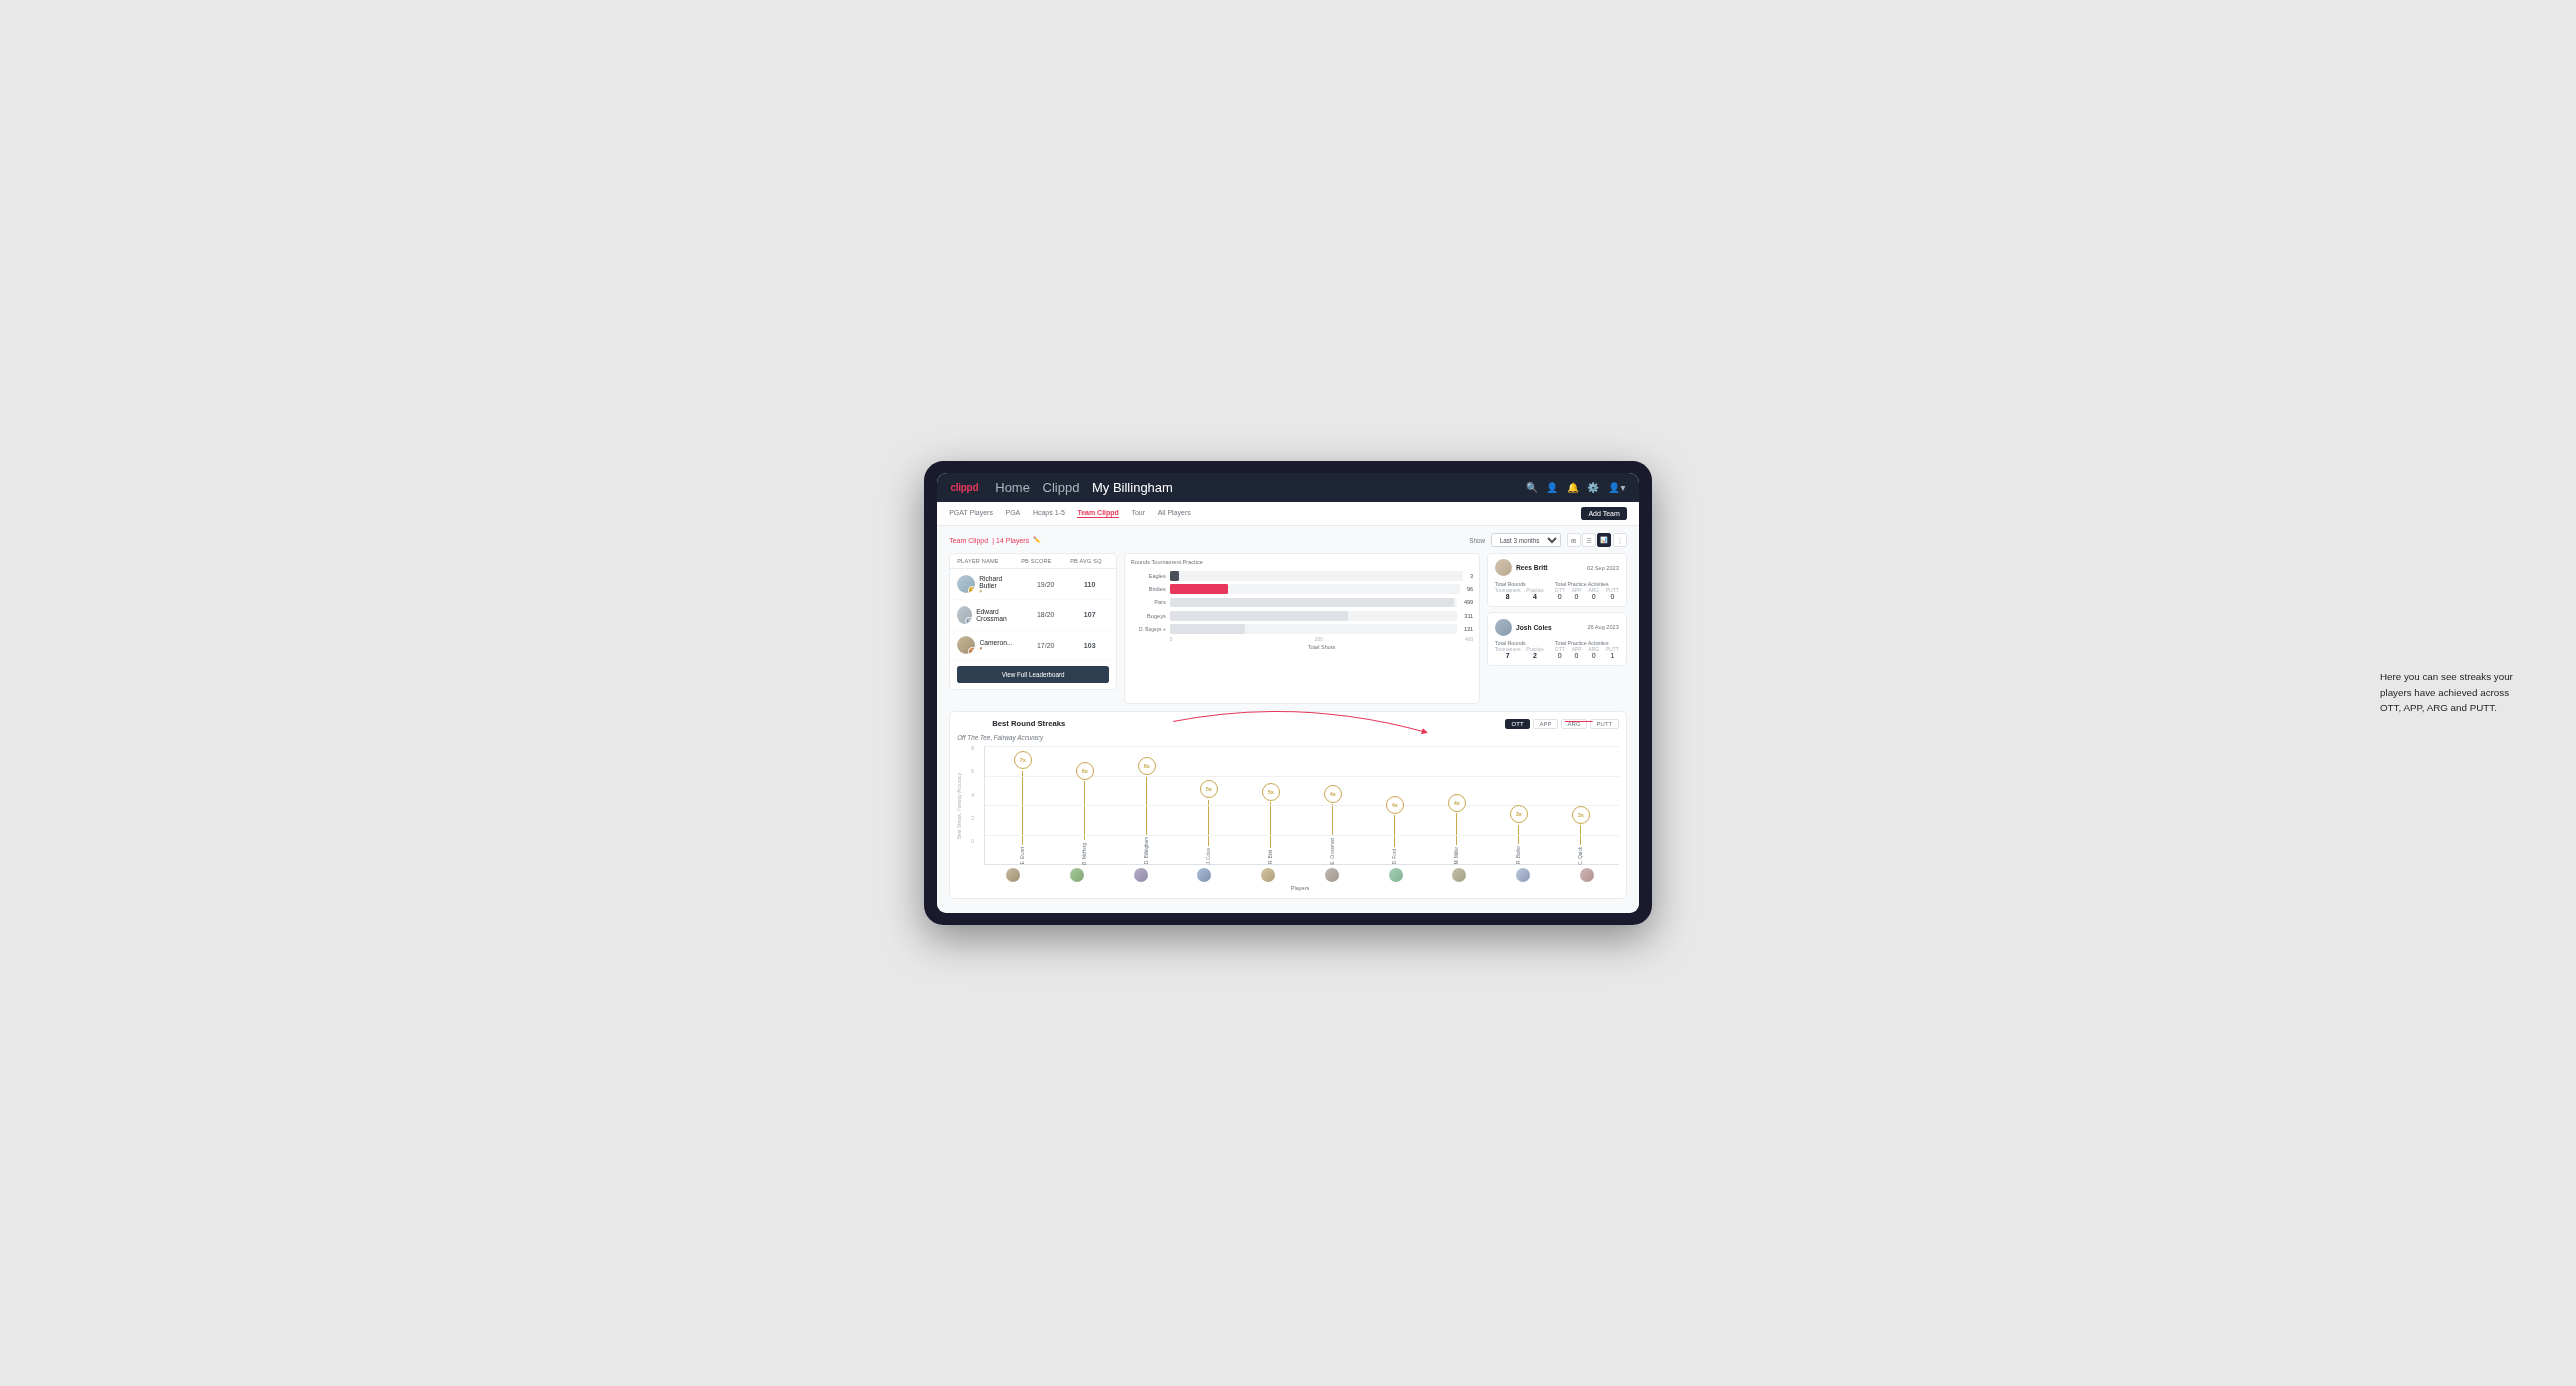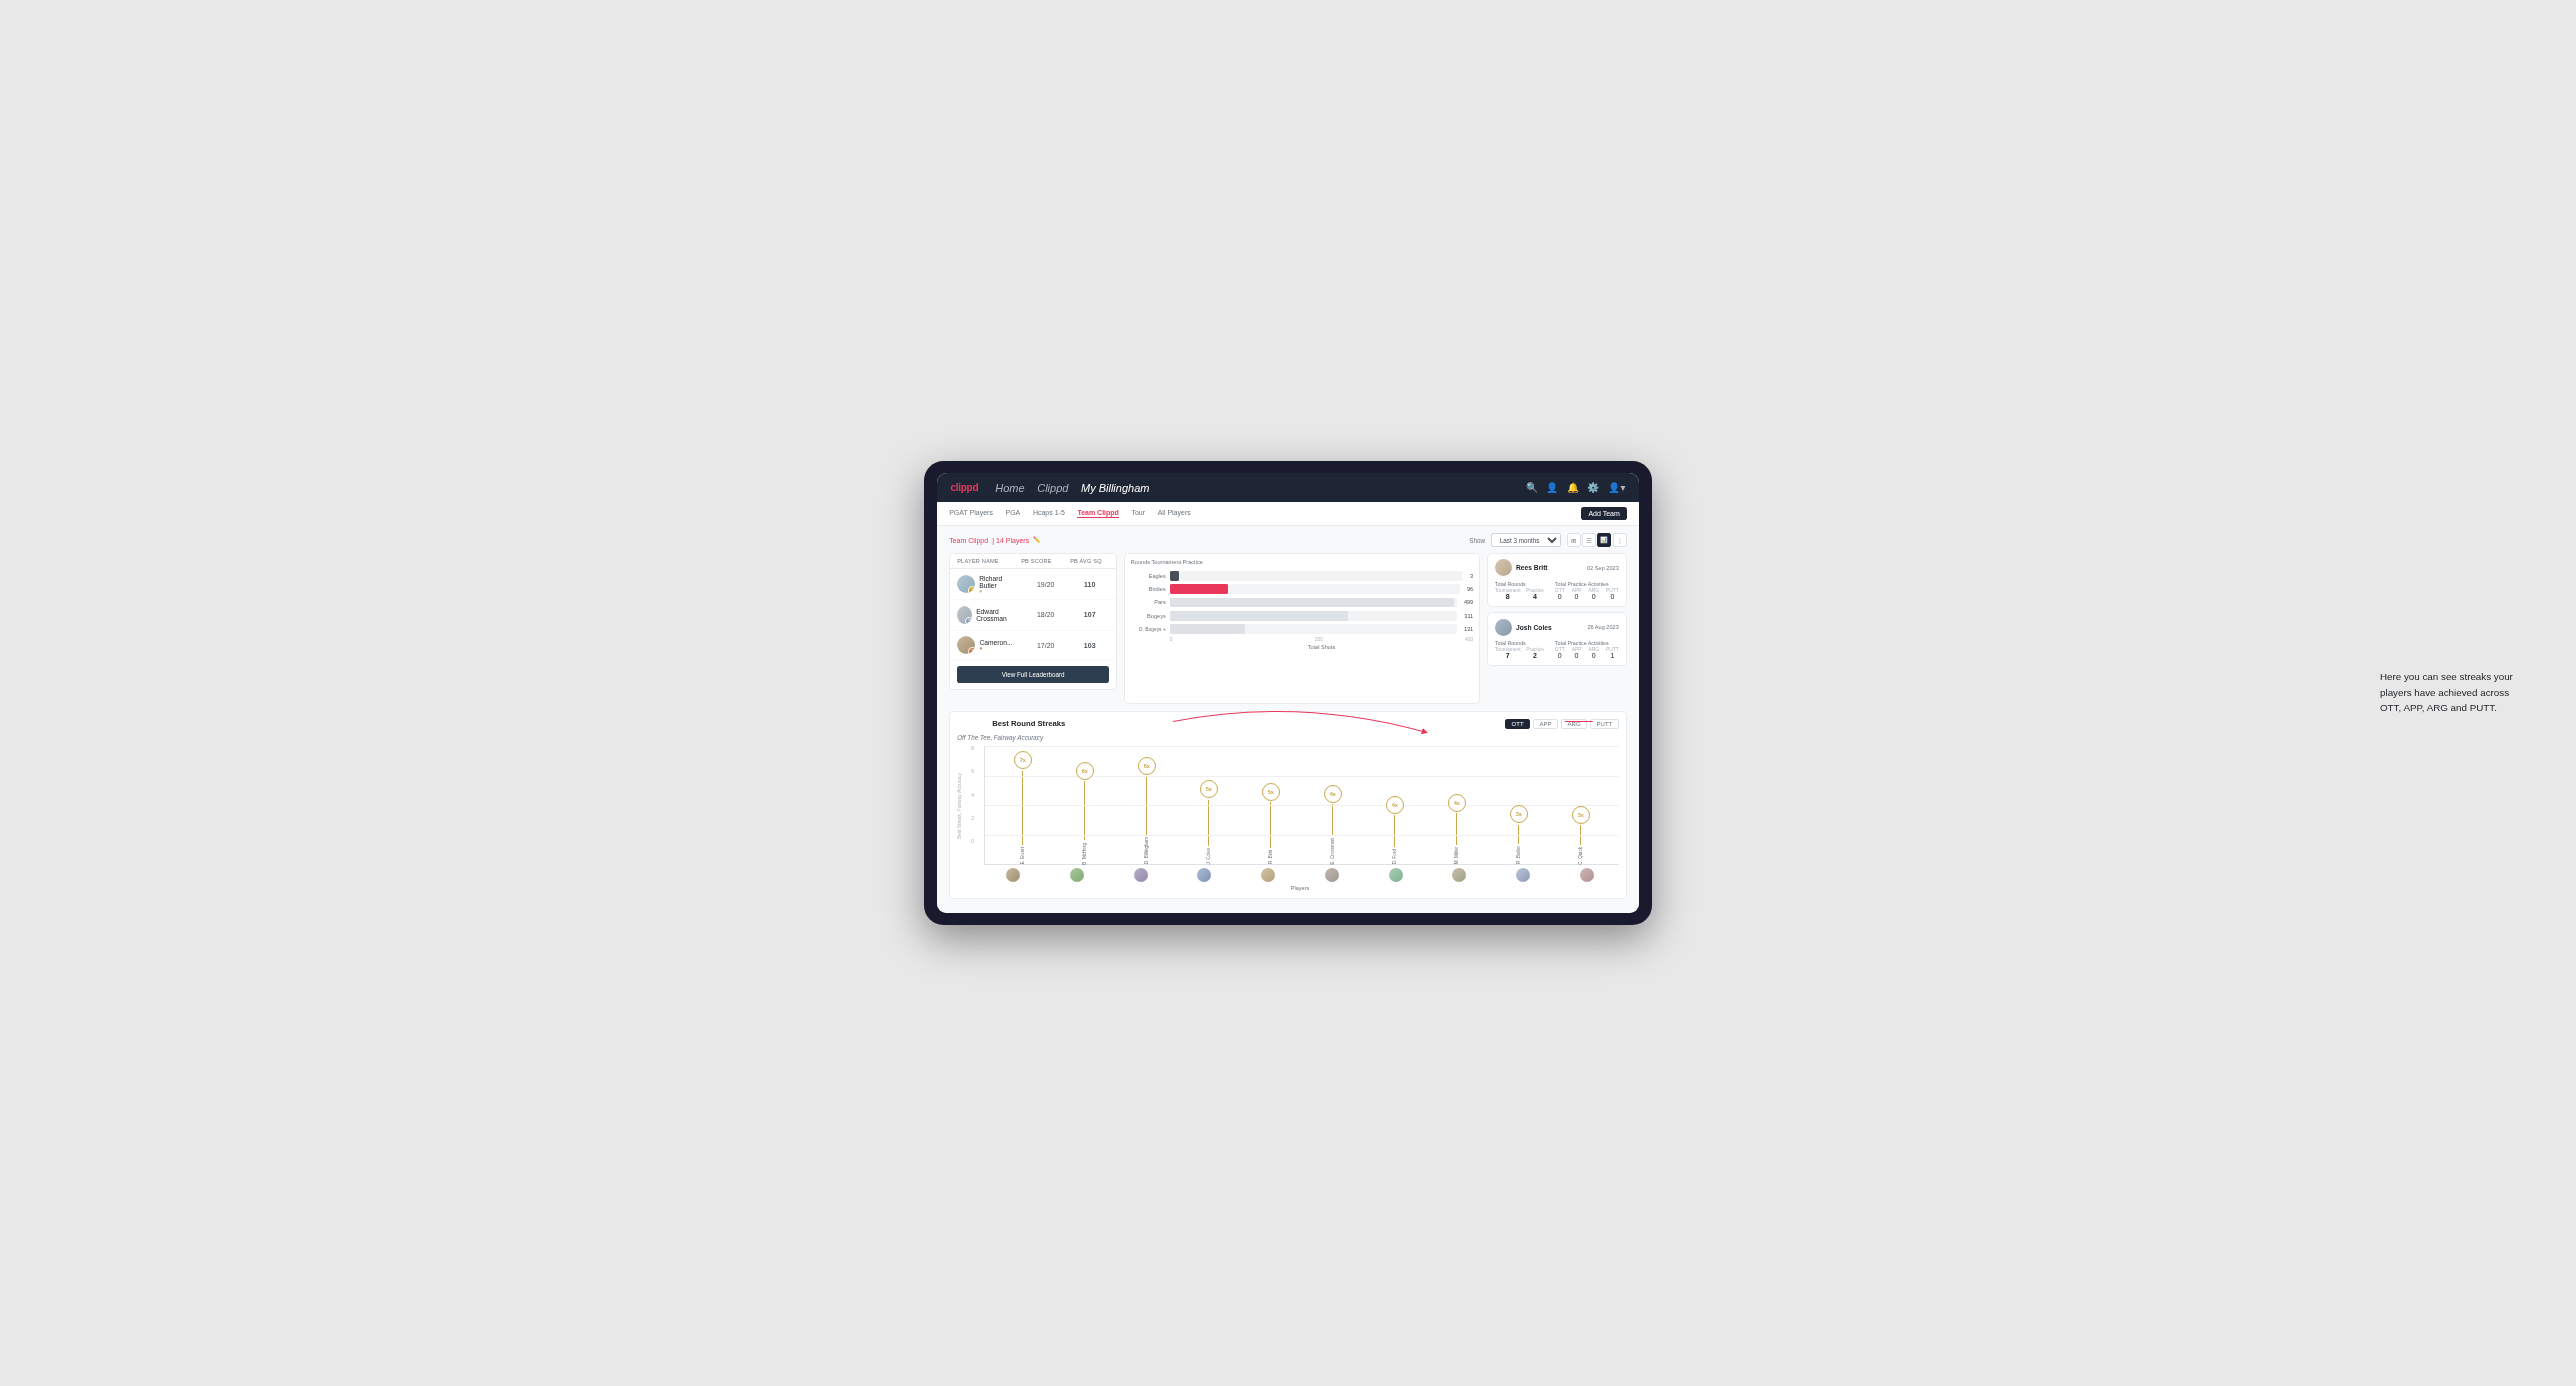--- a/index.html
+++ b/index.html
@@ -40,24 +40,23 @@
       font-size: 10px;
       letter-spacing: -0.3px;
     }
     .nav-links {
       display: flex;
       gap: 12.6px;
       flex: 1;
     }
     .nav-link {
       color: #adb5bd;
-      font-size: 11px;
+      font-size: 13px;
       cursor: pointer;
       padding: 1.4px 0;
-      font-style: italic;
     }
     .nav-link.active {
       color: #fff;
     }
     .nav-actions {
       display: flex;
       align-items: center;
       gap: 8.4px;
     }
     .nav-icon {

